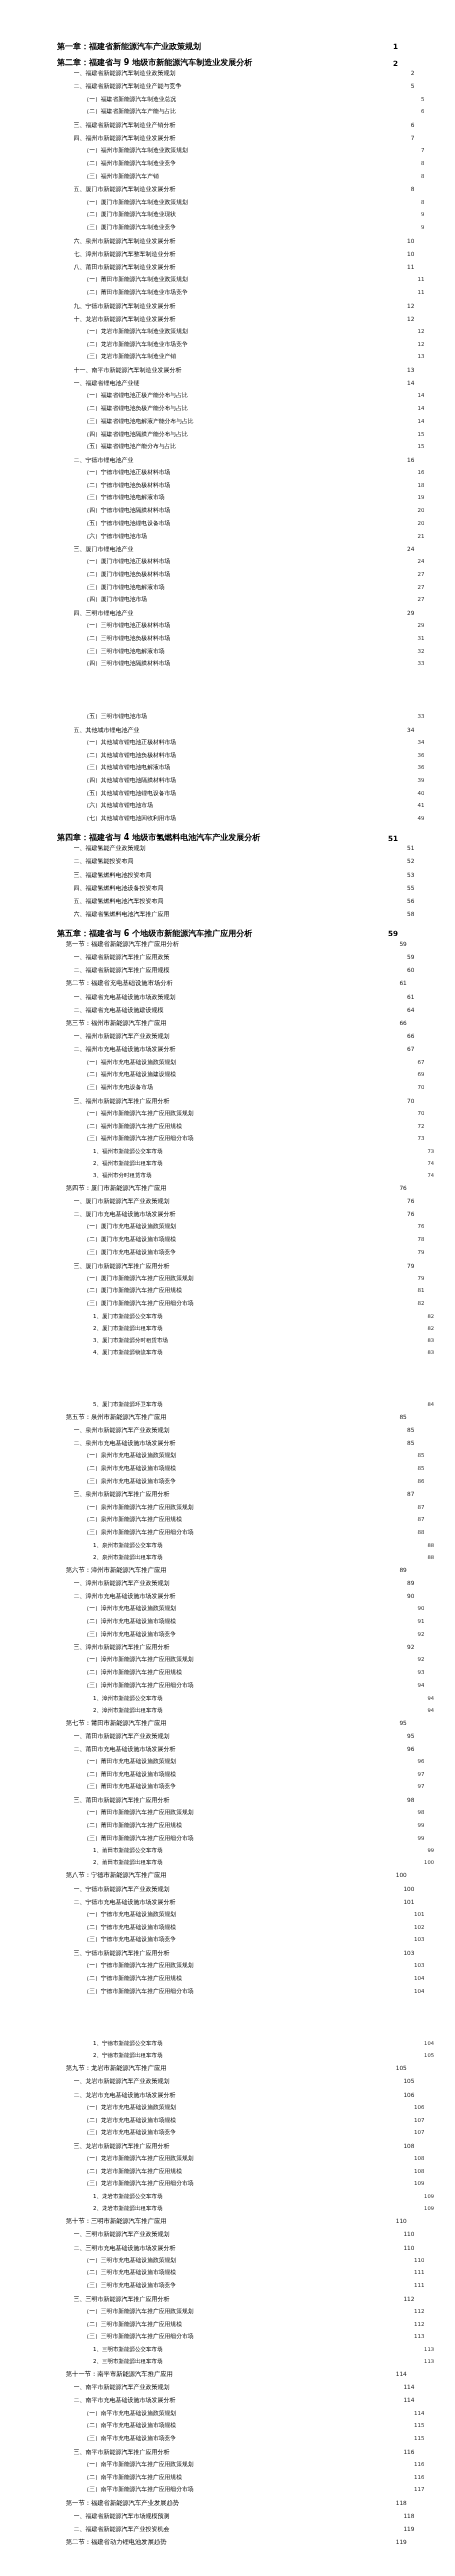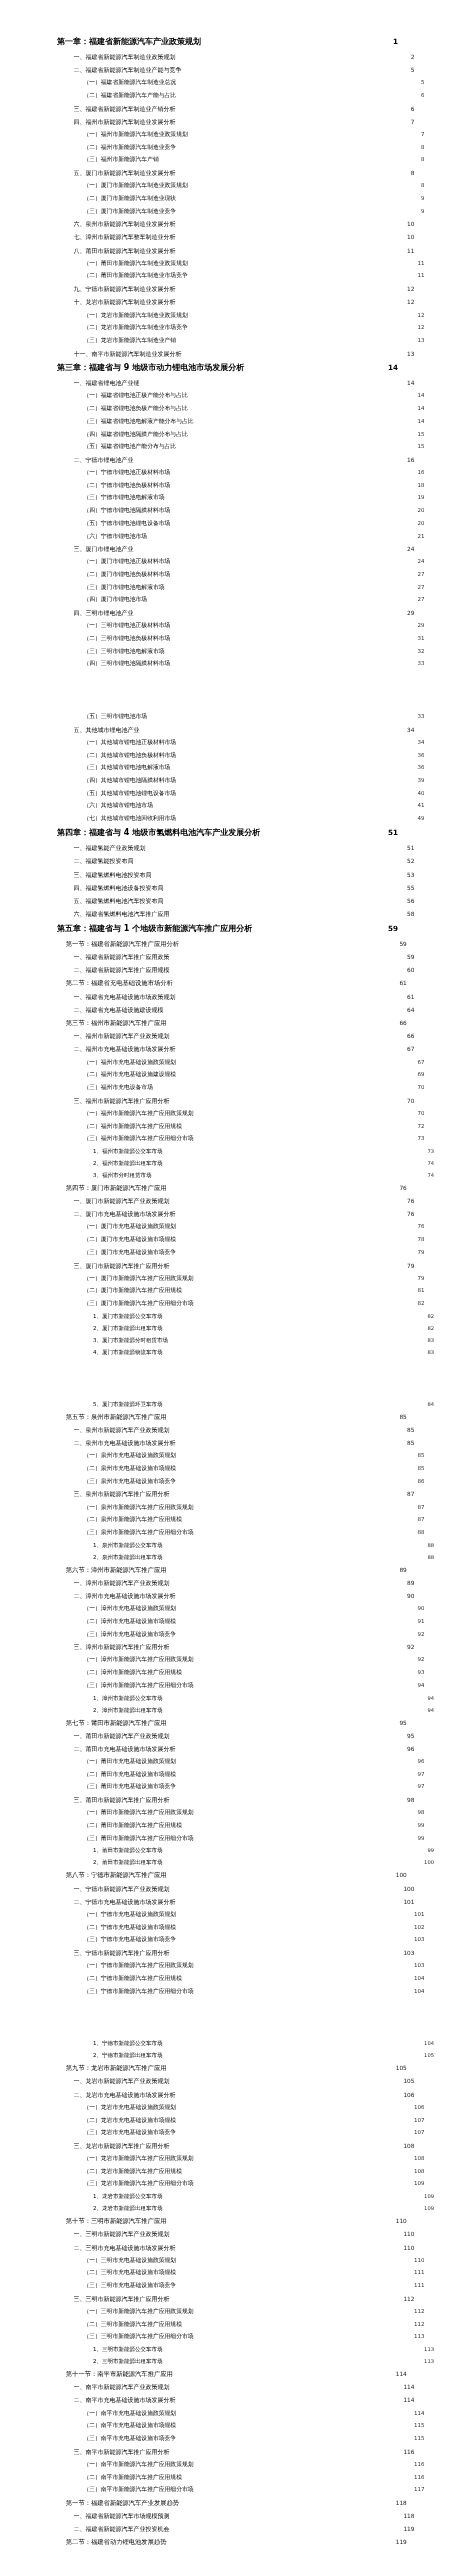--- a/index.html
+++ b/index.html
@@ -56,20 +56,21 @@
   }
 
   
   .lvl-chapter{
     font-size:8px;
     font-weight:bold;
     line-height:1;
     height:16.5px;
     padding-top:3.9px;
     margin-left:0;
+    align-items:flex-end;
   }
   .lvl-chapter .leader::after{
     color:#000000;
     font-size:6.6px;
     top:-7.2px;
     letter-spacing:-0.1px;
     font-weight:bold;
   }
   .lvl-chapter .pg{font-weight:bold;font-size:7.2px;}
 
@@ -120,20 +121,25 @@
 <body>
 
 <div class="page">
   <div class="gap-top-1"></div>
   <div class="toc" id="toc-root">
       <div class="row lvl-chapter">
         <span class="label">第一章：福建省新能源汽车产业政策规划</span>
         <span class="leader"></span>
         <span class="pg">1</span>
       </div>
+      <div class="row lvl-chapter">
+        <span class="label">第二章：福建省与 9 地级市新能源汽车制造业发展分析</span>
+        <span class="leader"></span>
+        <span class="pg">2</span>
+      </div>
       <div class="row lvl-1">
         <span class="label">一、福建省新能源汽车制造业政策规划</span>
         <span class="leader"></span>
         <span class="pg">2</span>
       </div>
       <div class="row lvl-1">
         <span class="label">二、福建省新能源汽车制造业产能与竞争</span>
         <span class="leader"></span>
         <span class="pg">5</span>
       </div>
@@ -239,25 +245,20 @@
       </div>
       <div class="row lvl-2">
         <span class="label">（三）龙岩市新能源汽车制造业产销</span>
         <span class="leader"></span>
         <span class="pg">13</span>
       </div>
       <div class="row lvl-1">
         <span class="label">十一、南平市新能源汽车制造业发展分析</span>
         <span class="leader"></span>
         <span class="pg">13</span>
-      </div>
-      <div class="row lvl-chapter">
-        <span class="label">第三章：福建省与 9 地级市动力锂电池市场发展分析</span>
-        <span class="leader"></span>
-        <span class="pg">14</span>
       </div>
       <div class="row lvl-1">
         <span class="label">一、福建省锂电池产业链</span>
         <span class="leader"></span>
         <span class="pg">14</span>
       </div>
       <div class="row lvl-2">
         <span class="label">（一）福建省锂电池正极产能分布与占比</span>
         <span class="leader"></span>
         <span class="pg">14</span>
@@ -442,21 +443,21 @@
         <span class="label">五、福建氢燃料电池汽车投资布局</span>
         <span class="leader"></span>
         <span class="pg">56</span>
       </div>
       <div class="row lvl-1">
         <span class="label">六、福建省氢燃料电池汽车推广应用</span>
         <span class="leader"></span>
         <span class="pg">58</span>
       </div>
       <div class="row lvl-chapter">
-        <span class="label">第五章：福建省与 1 个地级市新能源汽车推广应用分析</span>
+        <span class="label">第五章：福建省与 6 个地级市新能源汽车推广应用分析</span>
         <span class="leader"></span>
         <span class="pg">59</span>
       </div>
       <div class="row lvl-sec">
         <span class="label">第一节：福建省新能源汽车推广应用分析</span>
         <span class="leader"></span>
         <span class="pg">59</span>
       </div>
       <div class="row lvl-1">
         <span class="label">一、福建省新能源汽车推广应用政策</span>

